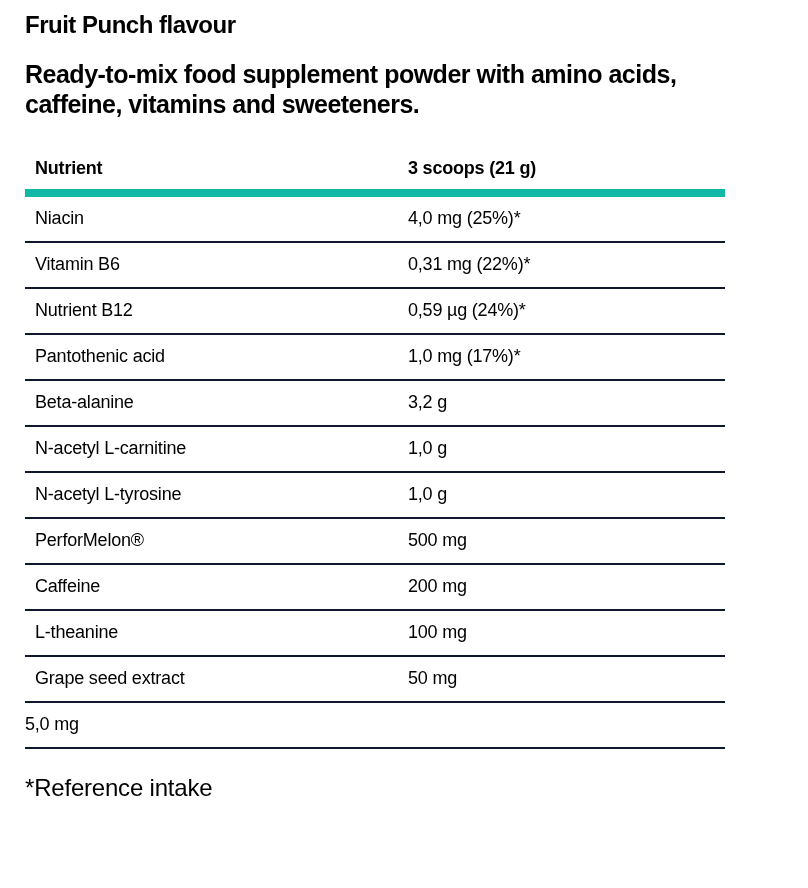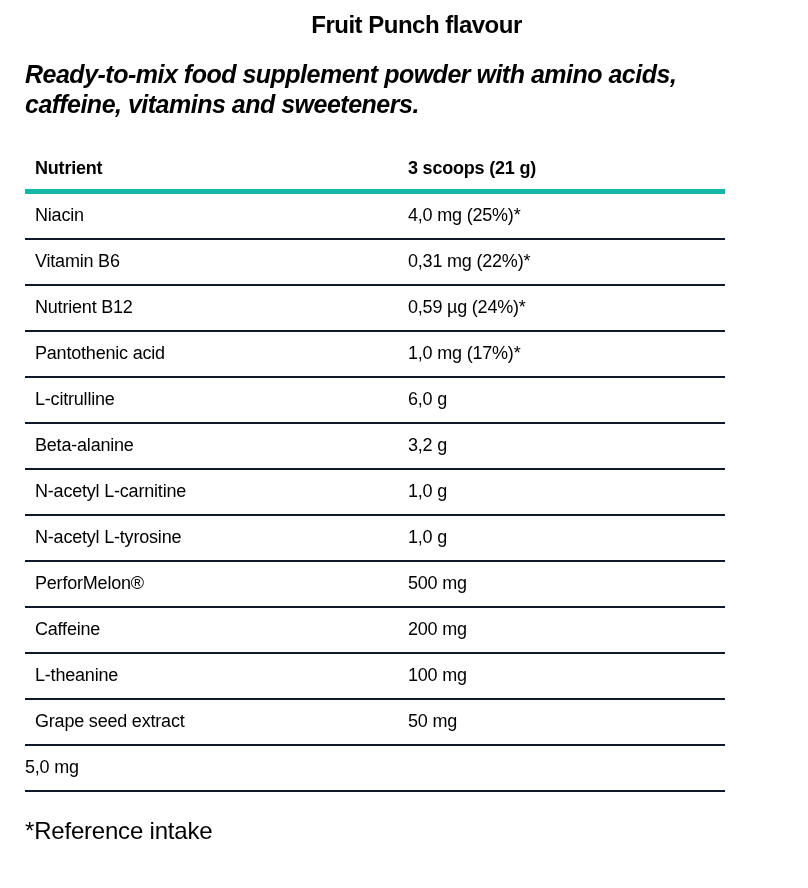--- a/index.html
+++ b/index.html
@@ -18,41 +18,39 @@
     height: 888px;
     padding: 11px 0 0 25px;
     overflow: hidden;
   }
   .title {
     font-size: 24px;
     font-weight: bold;
     letter-spacing: -0.5px;
     margin: 0;
     line-height: 1.2;
-    text-align: center;
   }
   .subtitle {
     font-size: 25px;
     font-weight: bold;
     letter-spacing: -0.5px;
     margin: 19px 8px 0 0;
     line-height: 1.22;
     max-width: 655px;
-    font-style: italic;
   }
   .nutrition-table {
     width: 700px;
     margin-top: 28px;
   }
   .t-header {
     display: grid;
     grid-template-columns: 383px 1fr;
     align-items: center;
     height: 41px;
-    border-bottom: 5px solid #14b8a6;
+    border-bottom: 8px solid #14b8a6;
     font-weight: bold;
     font-size: 18px;
     letter-spacing: -0.2px;
   }
   .t-row {
     display: grid;
     grid-template-columns: 383px 1fr;
     align-items: center;
     height: 44px;
     border-bottom: 2px solid #0f172a;
@@ -101,24 +99,20 @@
   <div class="t-row">
     <div class="cell-name">Nutrient B12</div>
     <div class="cell-amount">0,59 µg (24%)*</div>
   </div>
 
   <div class="t-row">
     <div class="cell-name">Pantothenic acid</div>
     <div class="cell-amount">1,0 mg (17%)*</div>
   </div>
 
-  <div class="t-row">
-    <div class="cell-name">L-citrulline</div>
-    <div class="cell-amount">6,0 g</div>
-  </div>
 
   <div class="t-row">
     <div class="cell-name">Beta-alanine</div>
     <div class="cell-amount">3,2 g</div>
   </div>
 
 
   <div class="t-row">
     <div class="cell-name">N-acetyl L-carnitine</div>
     <div class="cell-amount">1,0 g</div>

